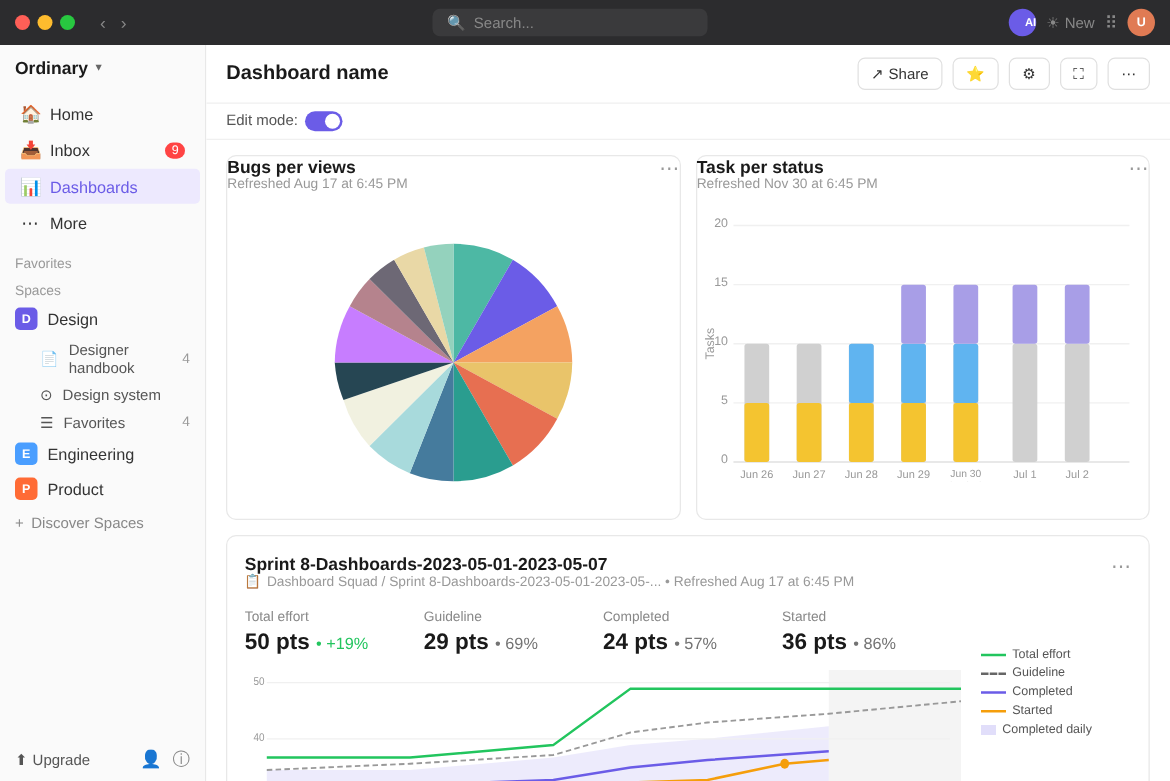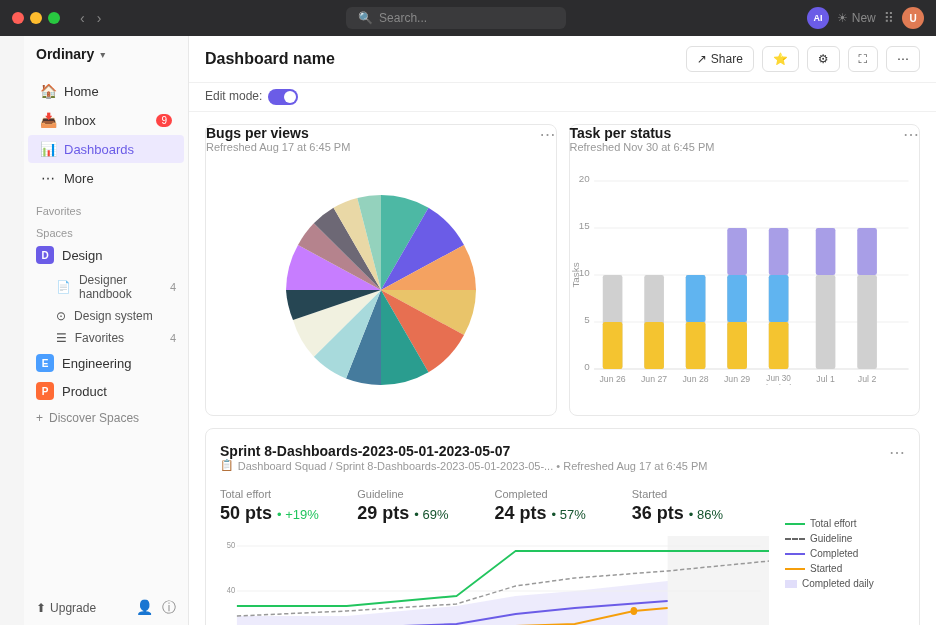--- a/index.html
+++ b/index.html
@@ -11,27 +11,27 @@
     .titlebar-btn { width: 12px; height: 12px; border-radius: 50%; }
     .btn-close { background: #ff5f57; }
     .btn-min { background: #febc2e; }
     .btn-max { background: #28c840; }
     .titlebar-nav { display: flex; gap: 4px; margin-left: 8px; }
     .titlebar-nav-btn { background: none; border: none; color: #888; cursor: pointer; font-size: 14px; padding: 2px 4px; }
     .titlebar-search { flex: 1; display: flex; justify-content: center; }
     .titlebar-search-inner { background: #3a3a3c; border-radius: 6px; display: flex; align-items: center; padding: 4px 12px; gap: 6px; width: 220px; }
     .titlebar-search-inner span { color: #888; font-size: 12px; }
     .titlebar-right { display: flex; align-items: center; gap: 8px; }
-    .ai-badge { background: #6b5ce7; border-radius: 50%; width: 22px; height: 22px; display: flex; align-items: center; justify-content: center; color: white; font-size: 9px; font-weight: bold; }
+    .ai-badge { background: #6b5ce7; border-radius: 50%; width: 22px; height: 22px; display: flex; align-items: center; justify-content: flex-end; color: white; font-size: 9px; font-weight: bold; }
     .new-btn { background: none; border: none; color: #888; font-size: 12px; display: flex; align-items: center; gap: 4px; cursor: pointer; }
     .grid-icon { color: #888; font-size: 14px; }
     .avatar { width: 22px; height: 22px; border-radius: 50%; background: #e07b54; display: flex; align-items: center; justify-content: center; color: white; font-size: 10px; font-weight: bold; }
 
     
-    .app { display: flex; flex: 1; overflow: hidden; margin-left: 24px; }
+    .app { display: flex; flex: 1; overflow: hidden; }
 
     
     .sidebar { width: 165px; background: #fafafa; border-right: 1px solid #e8e8e8; display: flex; flex-direction: column; flex-shrink: 0; }
     .sidebar-header { padding: 10px 12px; display: flex; align-items: center; gap: 6px; cursor: pointer; }
     .workspace-name { font-size: 14px; font-weight: 600; color: #1a1a1a; }
     .chevron-down { color: #666; font-size: 10px; }
     .sidebar-nav { padding: 4px 0; }
     .sidebar-item { display: flex; align-items: center; gap: 8px; padding: 6px 12px; cursor: pointer; border-radius: 4px; margin: 1px 4px; font-size: 13px; color: #333; }
     .sidebar-item.active { background: #ede9fe; color: #6b5ce7; }
     .sidebar-item-icon { font-size: 14px; width: 16px; text-align: center; }
@@ -86,21 +86,21 @@
     
     .sprint-card { background: white; border: 1px solid #e8e8e8; border-radius: 8px; padding: 14px; }
     .sprint-header { display: flex; justify-content: space-between; align-items: flex-start; margin-bottom: 4px; }
     .sprint-title { font-size: 14px; font-weight: 600; color: #1a1a1a; }
     .sprint-subtitle { font-size: 11px; color: #999; display: flex; align-items: center; gap: 4px; margin-bottom: 12px; }
     .sprint-metrics { display: flex; gap: 0; margin-bottom: 12px; }
     .metric { flex: 1; }
     .metric-label { font-size: 11px; color: #888; margin-bottom: 3px; }
     .metric-value { font-size: 18px; font-weight: 600; color: #1a1a1a; }
     .metric-value .positive { color: #22c55e; font-size: 13px; font-weight: 500; }
-    .metric-value .percent { font-size: 13px; color: #14532d; font-weight: 400; }
+    .metric-value .percent { font-size: 13px; color: #737373; font-weight: 400; }
     .line-chart-container { height: 110px; position: relative; }
     .legend-item { display: flex; align-items: center; gap: 5px; font-size: 10px; color: #555; }
     .legend-line { width: 20px; height: 2px; }
     .legend-dash { width: 20px; height: 0; border-top: 2px dashed #666; }
     .legend-box { width: 12px; height: 8px; background: rgba(107, 92, 231, 0.2); }
   </style>
 </head>
 <body>
 
 <div class="titlebar">

